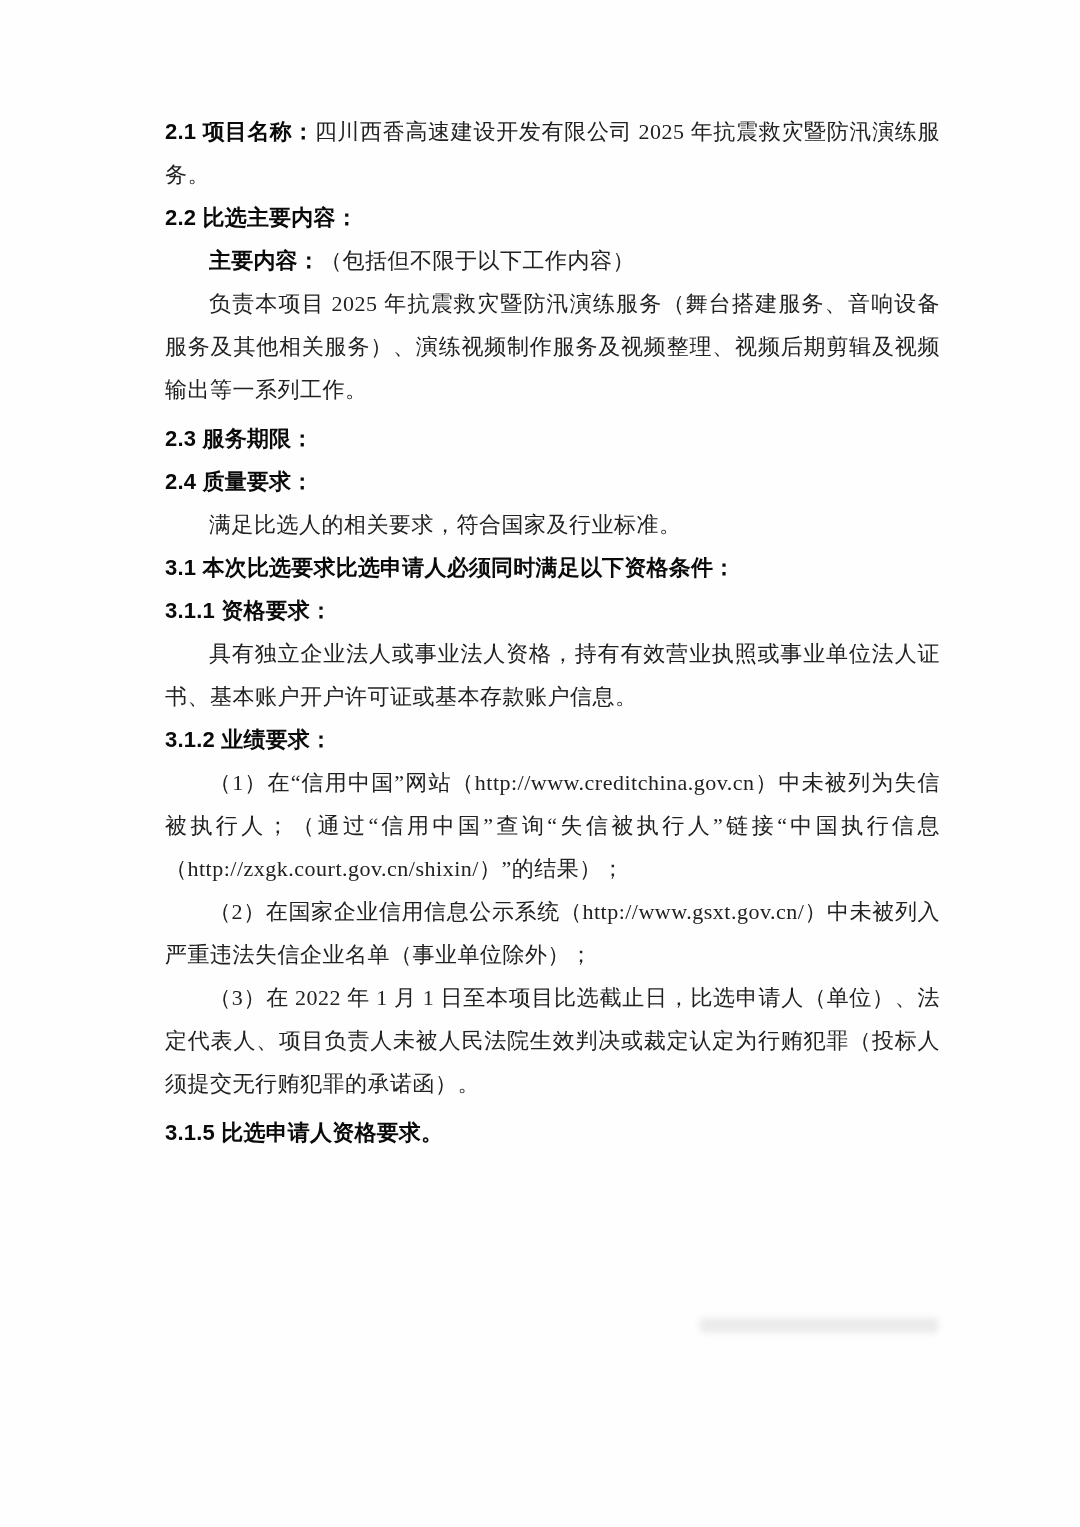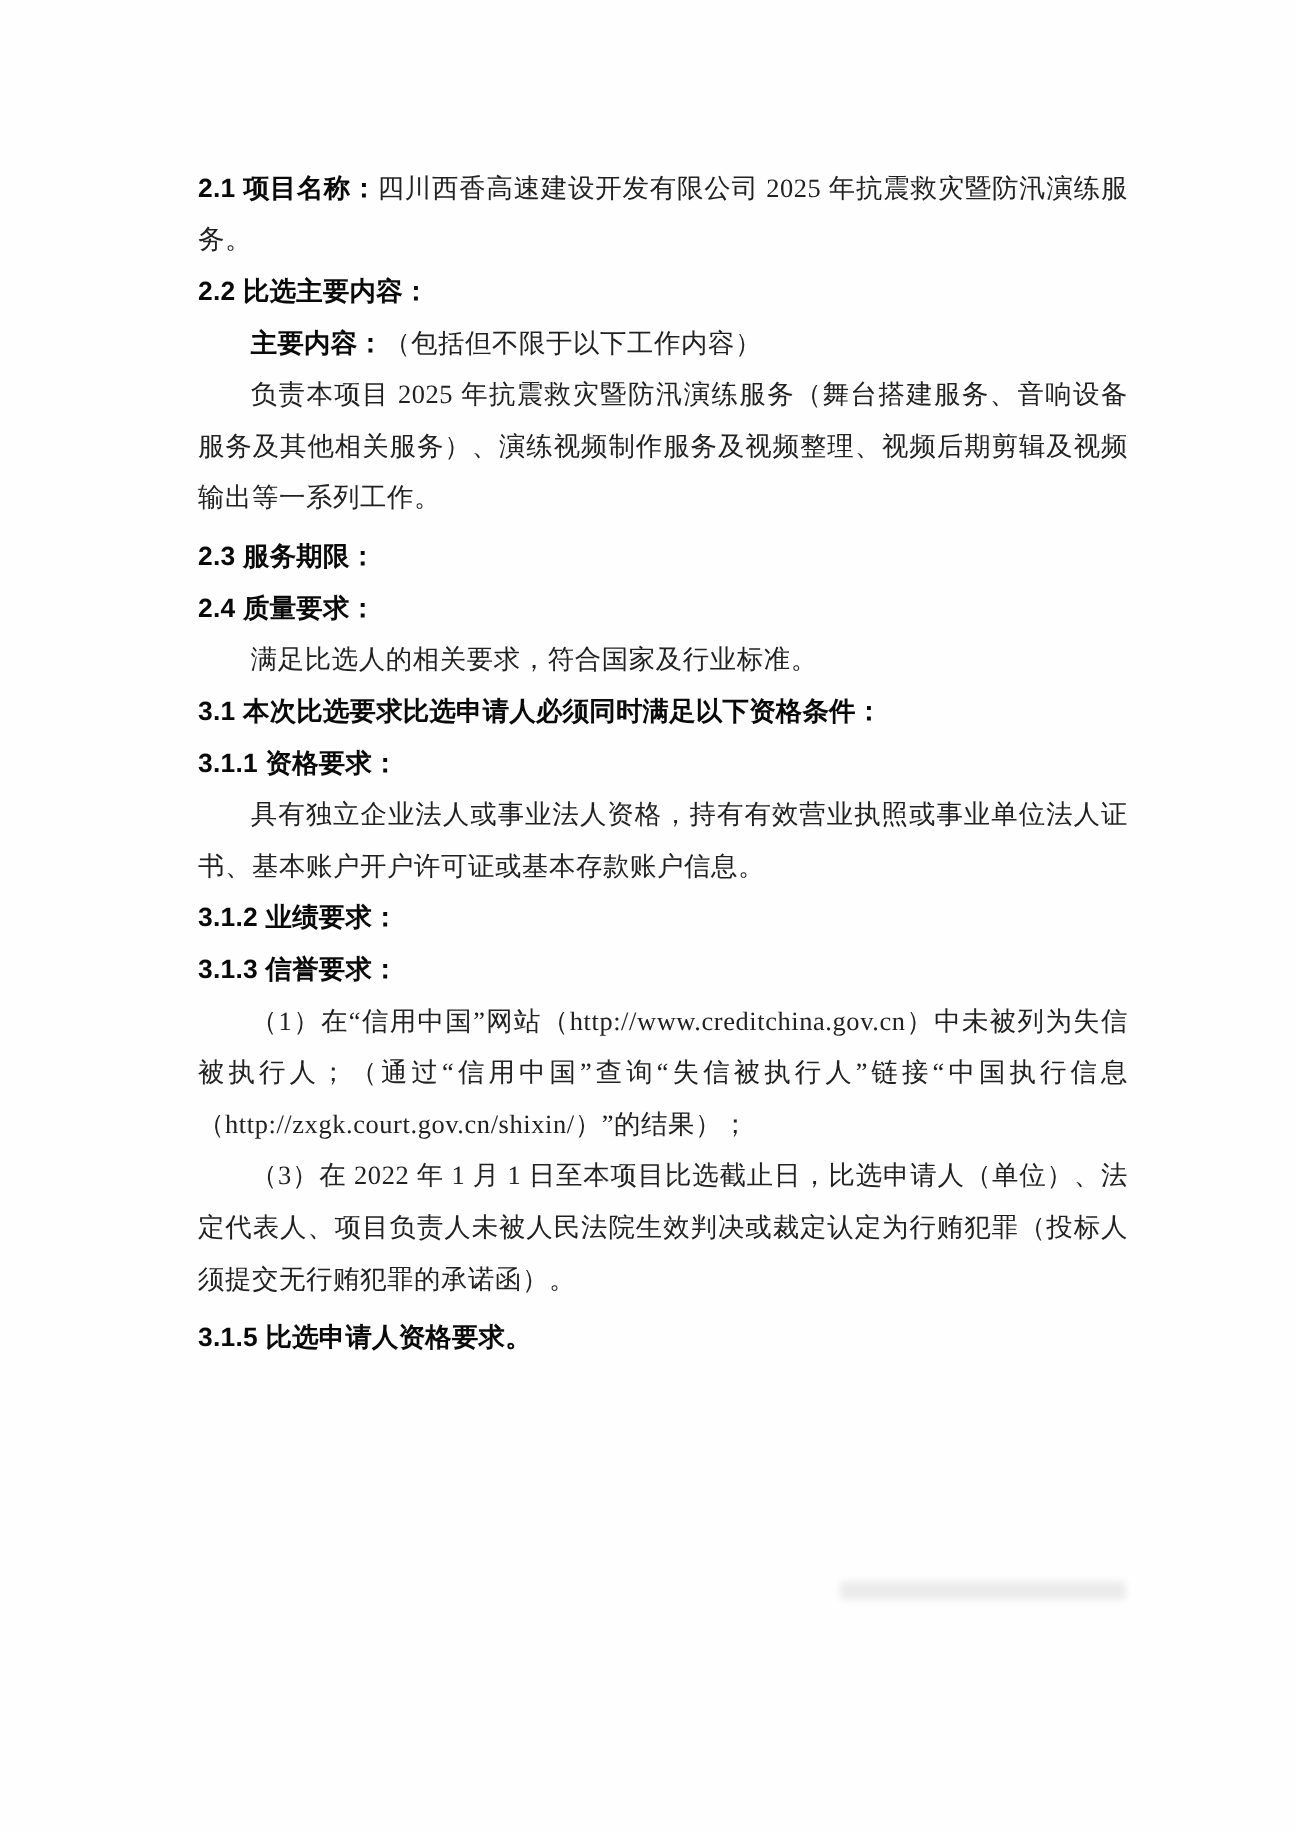--- a/index.html
+++ b/index.html
@@ -10,21 +10,21 @@
   }
   body {
     background: #fefefe;
     font-family: "Liberation Serif", "DejaVu Serif", serif;
     color: #212121;
     position: relative;
   }
   .doc {
     position: absolute;
     left: 165px;
-    top: 135px;
+    top: 110px;
     width: 775px;
   }
   .para {
     font-size: 22px;
     line-height: 43px;
     text-align: justify;
     color: #212121;
     letter-spacing: 0.5px;
   }
   .para.indent {
@@ -75,24 +75,24 @@
 
   <p class="para"><span class="b">3.1 本次比选要求比选申请人必须同时满足以下资格条件：</span><span></span></p>
 
   <p class="para"><span class="b">3.1.1 资格要求：</span><span></span></p>
 
   <p class="para indent"><span class="b"></span><span>具有独立企业法人或事业法人资格，持有有效营业执照或事业单位法人证书、基本账户开户许可证或基本存款账户信息。</span></p>
 
   <p class="para"><span class="b">3.1.2 业绩要求：</span><span></span></p>
 
 
-  <p class="para"><span class="b">3.1.3 信誉要求：</span><span></span></p>
 
   <p class="para indent"><span class="b"></span><span>（1）在“信用中国”网站（http://www.creditchina.gov.cn）中未被列为失信被执行人；（通过“信用中国”查询“失信被执行人”链接“中国执行信息（http://zxgk.court.gov.cn/shixin/）”的结果）；</span></p>
 
+  <p class="para indent"><span class="b"></span><span>（2）在国家企业信用信息公示系统（http://www.gsxt.gov.cn/）中未被列入严重违法失信企业名单（事业单位除外）；</span></p>
 
   <p class="para indent"><span class="b"></span><span>（3）在 2022 年 1 月 1 日至本项目比选截止日，比选申请人（单位）、法定代表人、项目负责人未被人民法院生效判决或裁定认定为行贿犯罪（投标人须提交无行贿犯罪的承诺函）。</span></p>
 
   <p class="para space-before"><span class="b">3.1.5 比选申请人资格要求。</span><span></span></p>
 
 </div>
 
 <div class="bleed"></div>
 
 </body></html>

